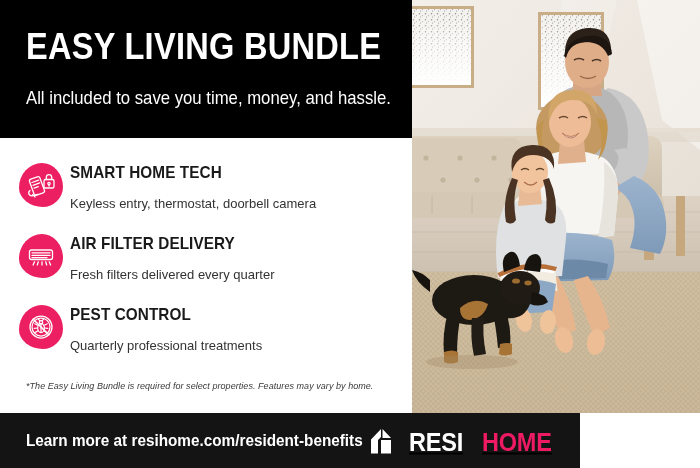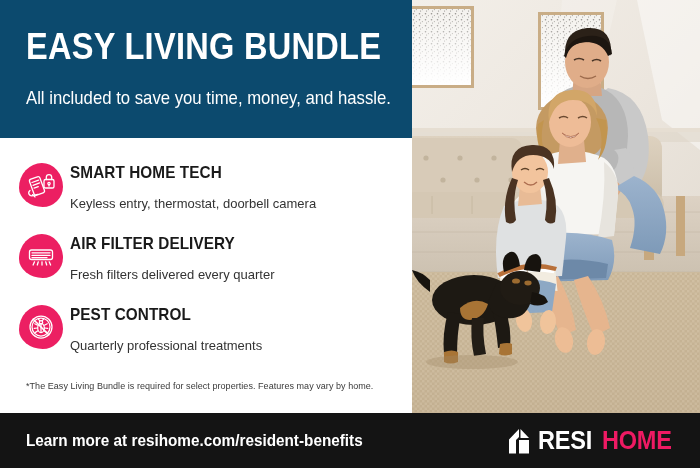--- a/index.html
+++ b/index.html
@@ -17,21 +17,21 @@
   .left-col {
     position:absolute; left:0; top:0;
     width:412px; height:413px;
     background:#ffffff;
   }
 
   
   .hero-band {
     position:absolute; left:0; top:0;
     width:485px; height:138px;
-    background:#0c4a6e;
+    background:#000000;
   }
   .hero-title {
     position:absolute; left:26px; top:28px;
     font-size:37px;
     font-weight:700;
     letter-spacing:0.3px;
     color:#ffffff;
     line-height:1;
     transform:scaleX(0.88);
     transform-origin:left center;
@@ -83,54 +83,56 @@
     font-weight:400;
     color:#333333;
     line-height:1.25;
     white-space:nowrap;
   }
 
   
   .disclaimer {
     position:absolute; left:26px; top:381px;
     font-size:9px;
+    font-style:italic;
     color:#3a3a3a;
     letter-spacing:0.05px;
     white-space:nowrap;
   }
 
   
   .photo {
     position:absolute; left:412px; top:0;
     width:288px; height:413px;
     overflow:hidden;
     background:#efeae4;
   }
   .photo svg { display:block; width:100%; height:100%; }
 
   
   .footer {
     position:absolute; left:0; top:413px;
-    width:700px; height:55px;
+    width:580px; height:55px;
     background:#141414;
   }
   .footer-text {
     position:absolute; left:26px; top:50%;
     transform:translateY(-50%) scaleX(0.9);
     transform-origin:left center;
     font-size:17px;
     font-weight:700;
     color:#ffffff;
     white-space:nowrap;
   }
   .logo {
     position:absolute; right:24px; top:50%;
     transform:translateY(-50%);
-    display:flex; align-items:flex-start;
-    gap:6px;
+    display:flex; align-items:flex-end;
+    gap:15px;
+    text-decoration:underline;
   }
   .logo-mark { width:26px; height:27px; display:block; }
   .logo-word {
     font-size:25px;
     font-weight:700;
     letter-spacing:-0.2px;
     line-height:1;
     transform:scaleX(0.94);
     transform-origin:left center;
   }

